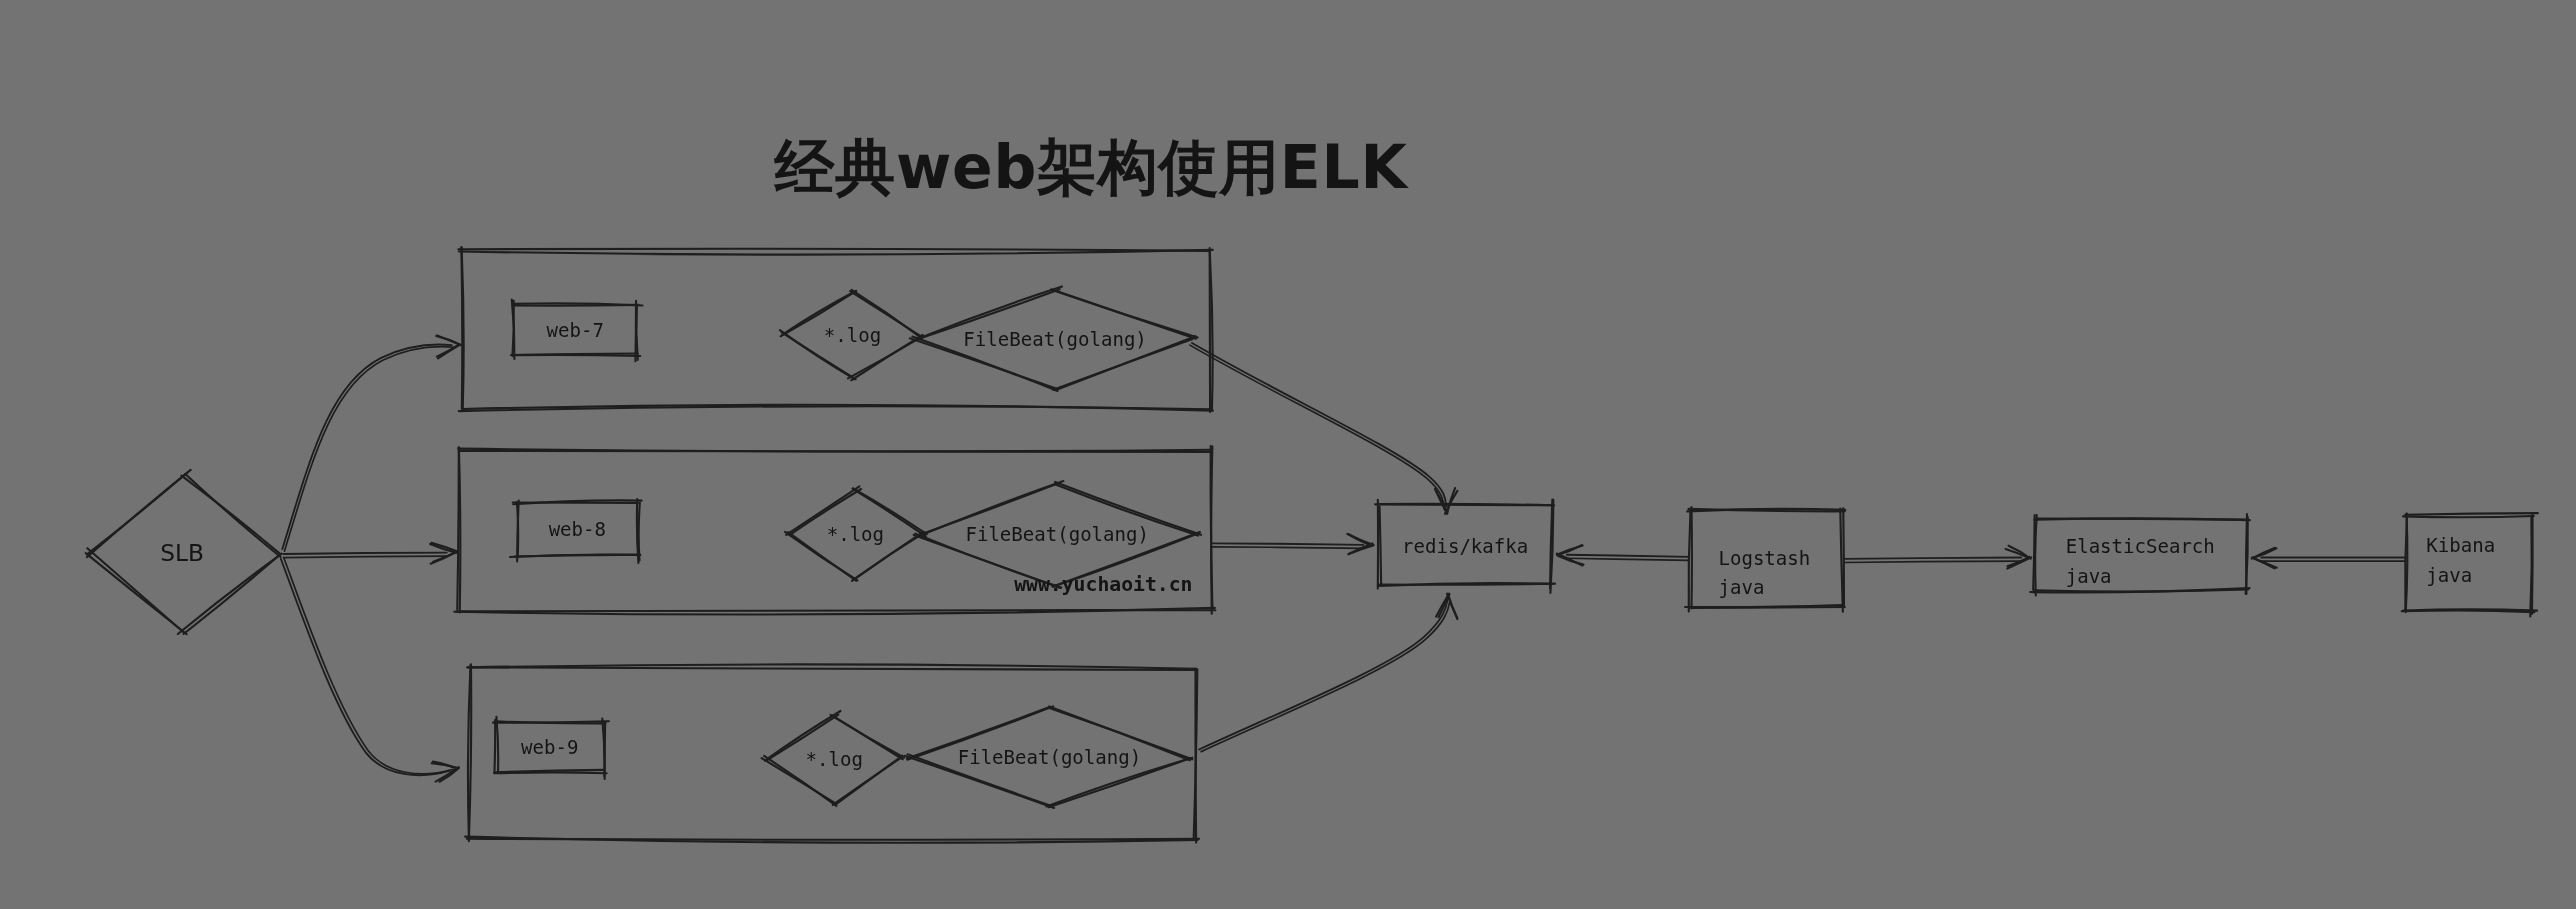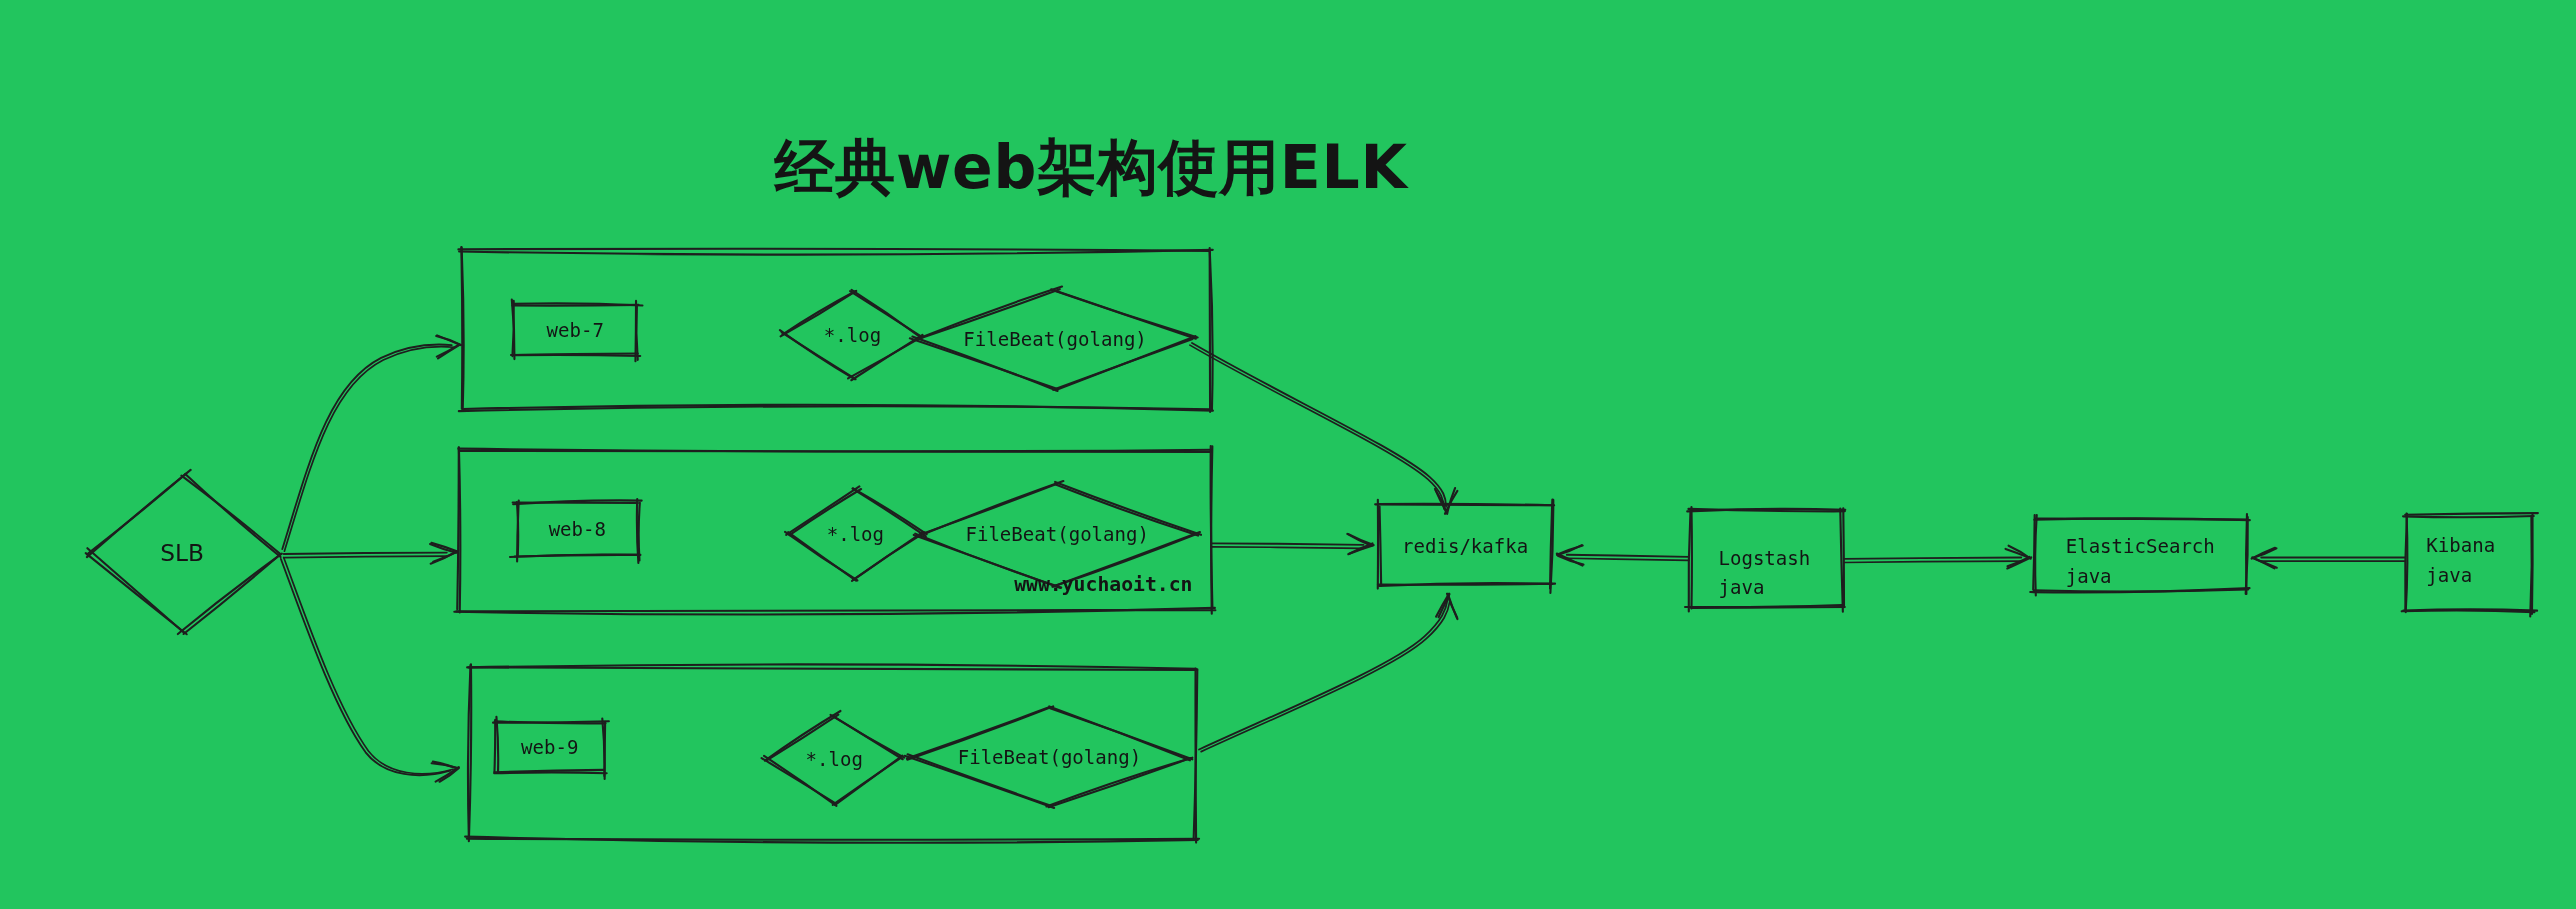--- a/index.html
+++ b/index.html
@@ -1,16 +1,16 @@
 <!DOCTYPE html>
 <html style="font-size:11.3px"><head>
 <meta charset="utf-8">
 <style>
   html,body{margin:0;padding:0;background:#ffffff;}
-  .canvas{position:relative;width:2576px;height:909px;background:#22c55e;overflow:hidden;}
+  .canvas{position:relative;width:2576px;height:909px;background:#737373;overflow:hidden;}
   svg{display:block;}
   .ink{fill:none;stroke:#1e1e1e;stroke-linecap:round;stroke-linejoin:round;}
   text{fill:#141414;}
   .t-mono{font-family:"DejaVu Sans Mono","Liberation Mono",monospace;font-size:27px;}
   .t-mono-b{font-family:"DejaVu Sans Mono","Liberation Mono",monospace;font-size:28px;font-weight:bold;}
   .t-sans{font-family:"DejaVu Sans","Liberation Sans",sans-serif;font-size:33px;}
   .t-title{font-family:"DejaVu Sans","Liberation Sans",sans-serif;font-size:85px;font-weight:600;letter-spacing:1px;}
   .mid{text-anchor:middle;}
 </style>
 </head>

